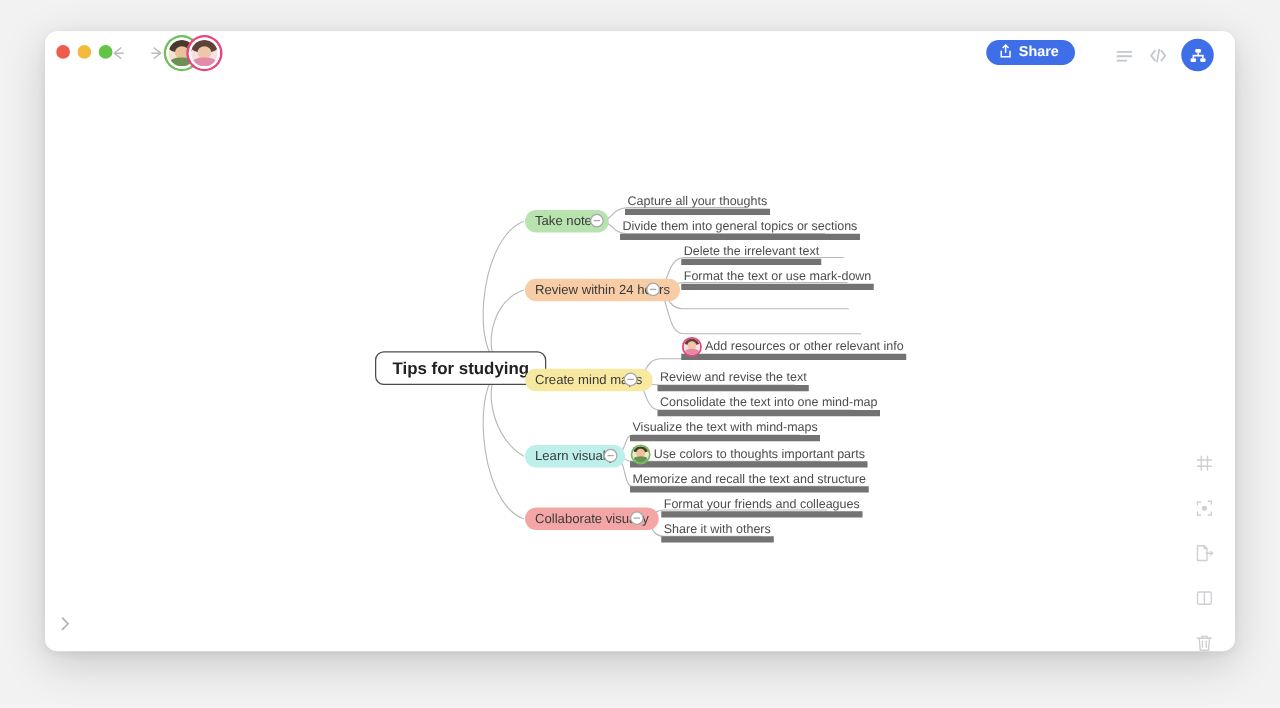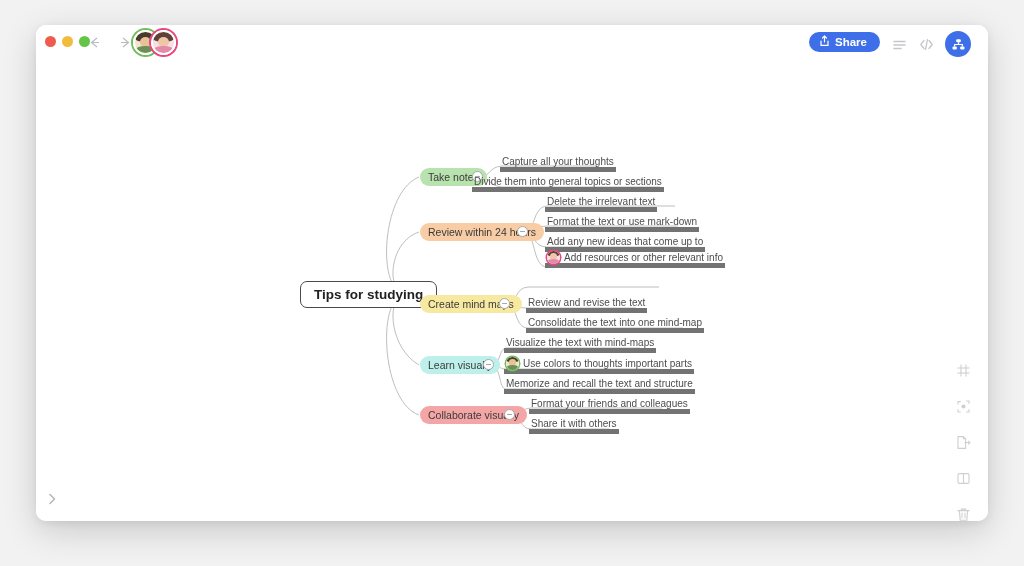--- a/index.html
+++ b/index.html
@@ -93,21 +93,21 @@
   .avatar-m .body { background: #6b8f55; }
 
   .avatar-f .bg   { background: #f7dfe5; }
   .avatar-f .hair { background: #5d4235; }
   .avatar-f .skin { background: #f0c6a8; }
   .avatar-f .body { background: #e28aa8; }
 
   
   #share-button {
     position: absolute;
-    right: 108px;
+    right: 128px;
     top: 7px;
     height: 20px;
     padding: 0 13px 0 10px;
     border: none;
     border-radius: 12px;
     background: #3f6fe8;
     color: #fff;
     font-size: 11.5px;
     font-weight: bold;
     font-family: "Liberation Sans", sans-serif;
@@ -417,41 +417,38 @@
       <div class="node" style="left:384px; top:106px;">
         <span class="branch-pill" style="background:#b9e3ae;">
           <span>Take notes</span>
         </span>
       </div>
       <span class="collapse-toggle" style="left:436px; top:109px;"></span>
 
       <div class="node leaf-node" style="left:464px; top:95px;">
         <span>Capture all your thoughts</span>
       </div>
-      <div class="node leaf-node" style="left:436px; top:115px;text-align:right;">
+      <div class="node leaf-node" style="left:460px; top:115px;text-align:right;">
         <span>Divide them into general topics or sections</span>
       </div>
 
       <div class="node" style="left:384px; top:161px;">
         <span class="branch-pill" style="background:#f8cda6;">
           <span>Review within 24 hours</span>
         </span>
       </div>
       <span class="collapse-toggle" style="left:481px; top:164px;"></span>
 
       <div class="node leaf-node" style="left:509px; top:135px;">
         <span>Delete the irrelevant text</span>
       </div>
       <div class="node leaf-node" style="left:509px; top:155px;text-align:right;">
         <span>Format the text or use mark-down</span>
       </div>
-      <div class="node leaf-node" style="left:509px; top:175px;">
-        <span>Add any new ideas that come up to</span>
-      </div>
-      <div class="node leaf-node" style="left:509px; top:191px;">
+      <div class="node leaf-node" style="left:509px; top:211px;">
         <span class="node-avatar ring-pink">
           <span class="face avatar-f">
             <span class="bg"></span>
               <span class="hair"></span>
               <span class="skin"></span>
               <span class="body"></span>
           </span>
         </span>
         <span>Add resources or other relevant info</span>
       </div>

